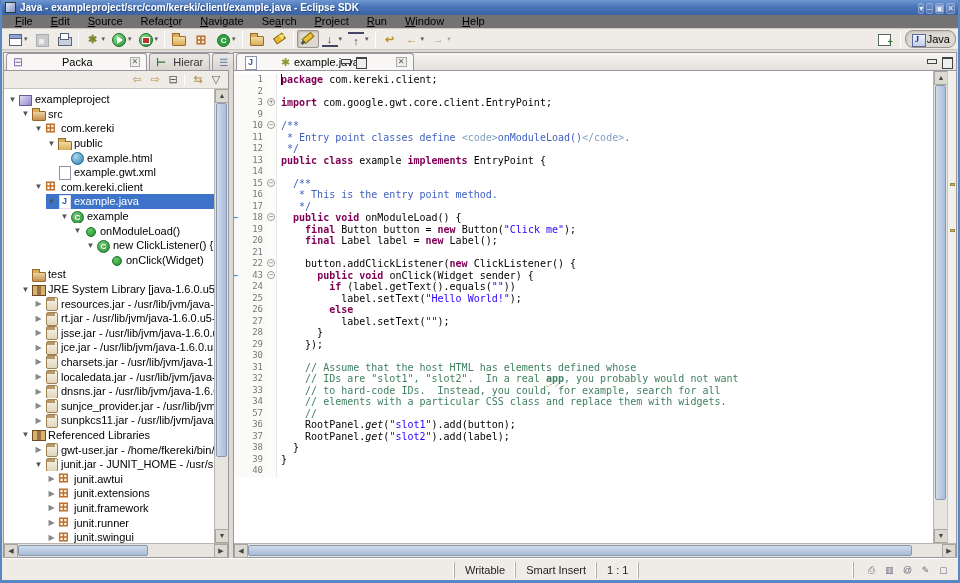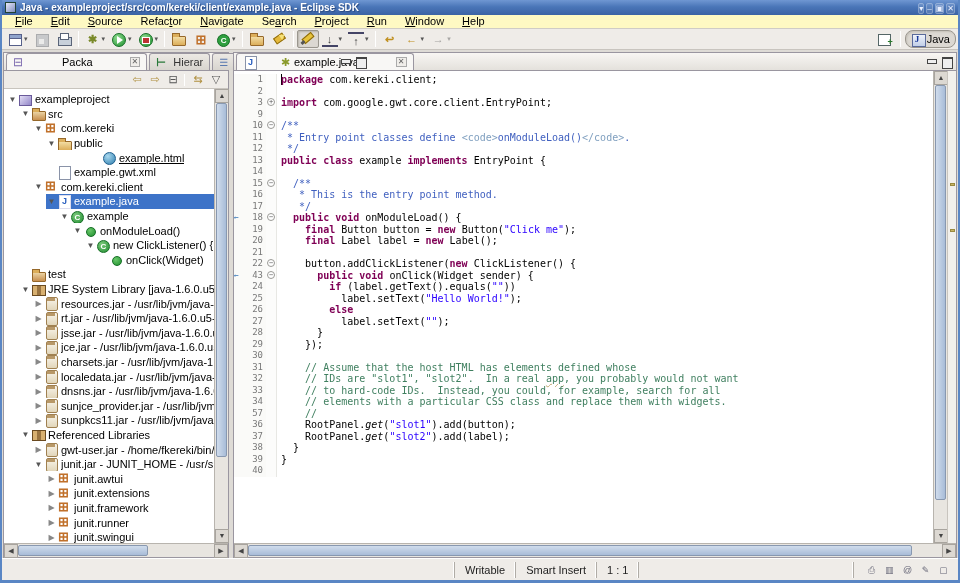--- a/index.html
+++ b/index.html
@@ -10,21 +10,21 @@
 
   
   #titlebar { height:15px; flex:0 0 15px; display:flex; align-items:center; padding:0 3px;
               background:linear-gradient(180deg,#6f97d2 0%,#4a76b8 45%,#3a62a4 100%); color:#fff; }
   #title-icon { width:11px; height:11px; margin-right:4px; background:linear-gradient(135deg,#e8e8f8,#8090c0); border:1px solid #243; }
   #title-text { font-size:10px; font-weight:bold; text-shadow:1px 1px 1px #2a4a80; white-space:nowrap; overflow:hidden; flex:1; }
   .win-ctl { width:13px; height:11px; margin-left:2px; font-size:8px; line-height:11px; text-align:center;
              color:#eaf0ff; background:rgba(255,255,255,.12); border:1px solid rgba(255,255,255,.25); border-radius:2px; }
 
   
-  #menubar { height:14px; flex:0 0 14px; display:flex; align-items:center; background:#fef9c3; border-bottom:1px solid #cfccc6; padding-left:4px; }
+  #menubar { height:14px; flex:0 0 14px; display:flex; align-items:center; background:#737373; border-bottom:1px solid #cfccc6; padding-left:4px; }
   .menu-item { padding:0 9px; font-size:11px; line-height:13px; cursor:default; }
   .menu-item u { text-decoration:underline; }
 
   
   #toolbar { height:21px; flex:0 0 21px; display:flex; align-items:center; background:#efece8; padding:0 2px; border-bottom:1px solid #c8c4be; }
   .tb-group { display:flex; align-items:center; height:21px; }
   .tb-sep { width:1px; height:16px; background:#b8b4ae; border-right:1px solid #fff; margin:0 3px; }
   .tb-btn { display:flex; align-items:center; height:18px; padding:0 2px; border:1px solid transparent; border-radius:2px; }
   .tb-btn.pressed { background:#dcd8d2; border-color:#9a968e; box-shadow:inset 1px 1px 2px #b8b4ac; }
   .tb-btn.disabled { opacity:.45; }
@@ -132,21 +132,21 @@
   .cl .fold { width:11px; flex:0 0 11px; position:relative; background:#fcfcfb; border-right:1px solid #e8e8e4; }
   .cl .fold span { position:absolute; left:1px; top:1px; width:8px; height:8px; border:1px solid #9a9a96; border-radius:50%;
                    background:#fff; color:#555; font:7px/7px "DejaVu Sans Mono",monospace; text-align:center; }
   .cl .txt { padding-left:4px; }
   .tok-k { color:#7f0055; font-weight:bold; }
   .tok-s { color:#2a00ff; }
   .tok-j { color:#3f5fbf; }
   .tok-t { color:#7f9fbf; }
   .tok-c { color:#3f7f5f; }
   .tok-i { font-style:italic;text-align:right; }
-  .tok-w { text-decoration:underline; text-decoration-style:wavy; text-decoration-color:#bfa76f; }
+  .tok-w { text-decoration:underline; text-decoration-style:wavy; text-decoration-color:#bfa76f;font-weight:bold; }
   .caret { display:inline-block; width:1px; height:11px; background:#000; margin-right:-1px; vertical-align:top; }
 
   
   .vscroll { width:14px; flex:0 0 14px; background:#e8e5e0; border-left:1px solid #b8b4ae; display:flex; flex-direction:column; }
   .hscroll { height:14px; flex:0 0 14px; background:#e8e5e0; border-top:1px solid #b8b4ae; display:flex; }
   .sb-btn { width:14px; height:14px; flex:0 0 14px; background:#dcd8d2; border:1px solid #a8a49e; font-size:7px; line-height:12px; text-align:center; color:#444; }
   .sb-thumb-v { margin:0 1px; background:linear-gradient(90deg,#d0dcec,#a8bcd8); border:1px solid #8898b0; border-radius:2px; }
   .sb-thumb-h { margin:1px 0; background:linear-gradient(#d0dcec,#a8bcd8); border:1px solid #8898b0; border-radius:2px; }
   .sb-track-fill { flex:1; }
   #overview-ruler { width:9px; flex:0 0 9px; background:#f2f0ec; border-left:1px solid #c8c4be; position:relative; }
@@ -333,21 +333,21 @@
                 <span class="tlabel">com.kereki</span>
               </span>
             </div>
             <div class="trow" style="padding-left: 42px;">
               <span class="sel-span">
                 <span class="exp open">▼</span>
                 <span class="ti ti-folder"></span>
                 <span class="tlabel">public</span>
               </span>
             </div>
-            <div class="trow" style="padding-left: 87px; text-decoration: underline;">
+            <div class="trow" style="padding-left: 55px;">
               <span class="sel-span">
                 <span class="exp "></span>
                 <span class="ti ti-html"></span>
                 <span class="tlabel">example.html</span>
               </span>
             </div>
             <div class="trow" style="padding-left: 42px;">
               <span class="sel-span">
                 <span class="exp "></span>
                 <span class="ti ti-xmlfile"></span>

